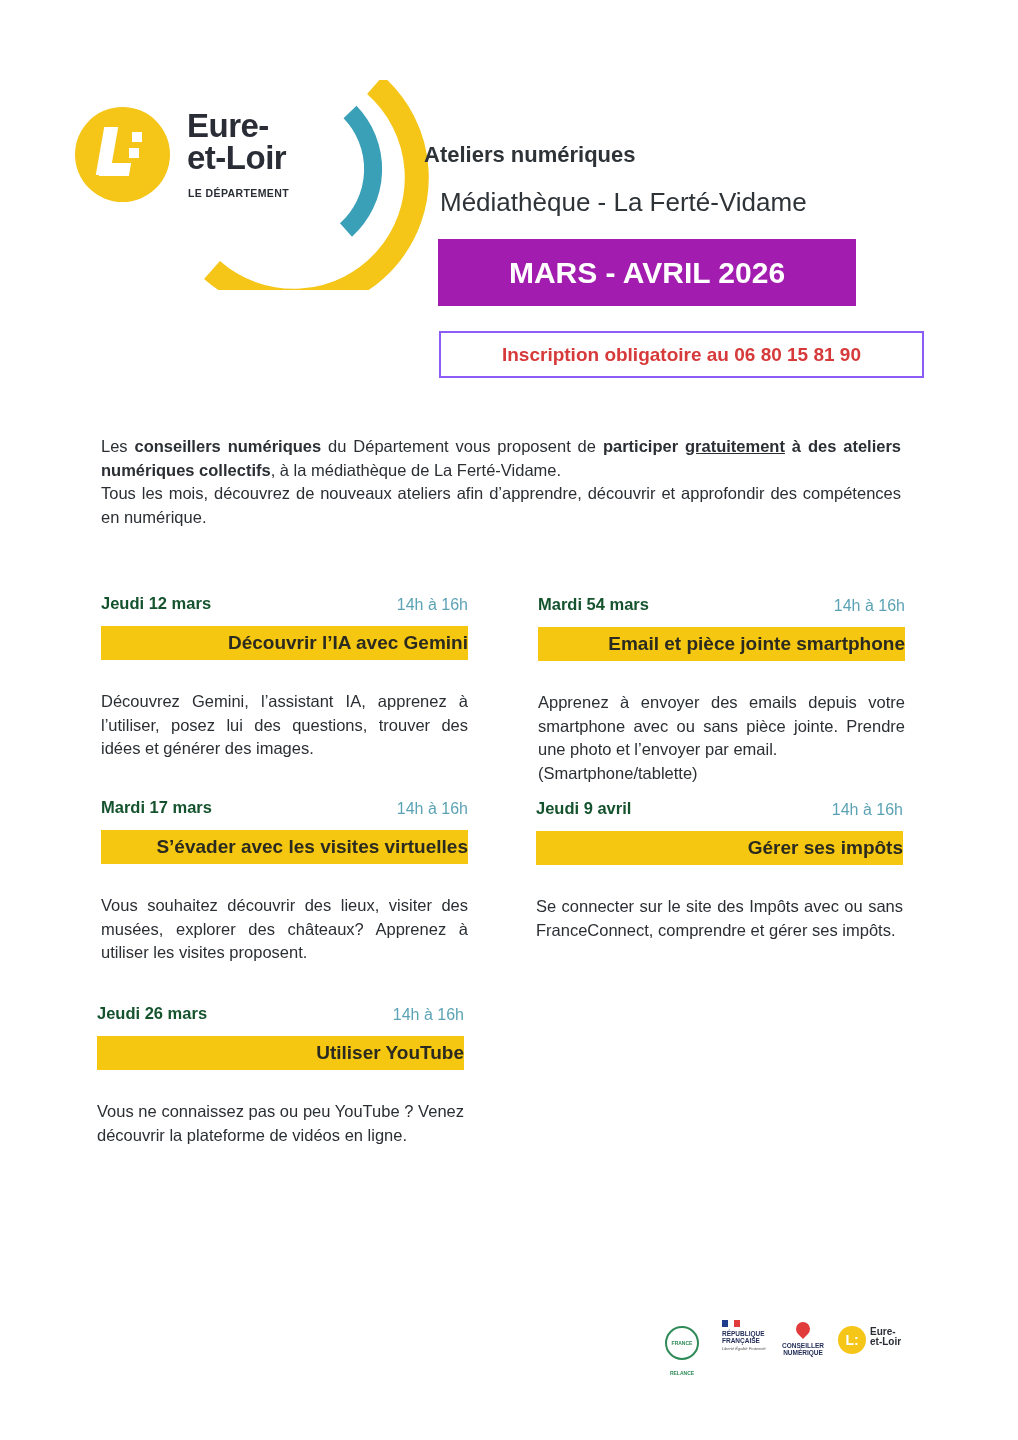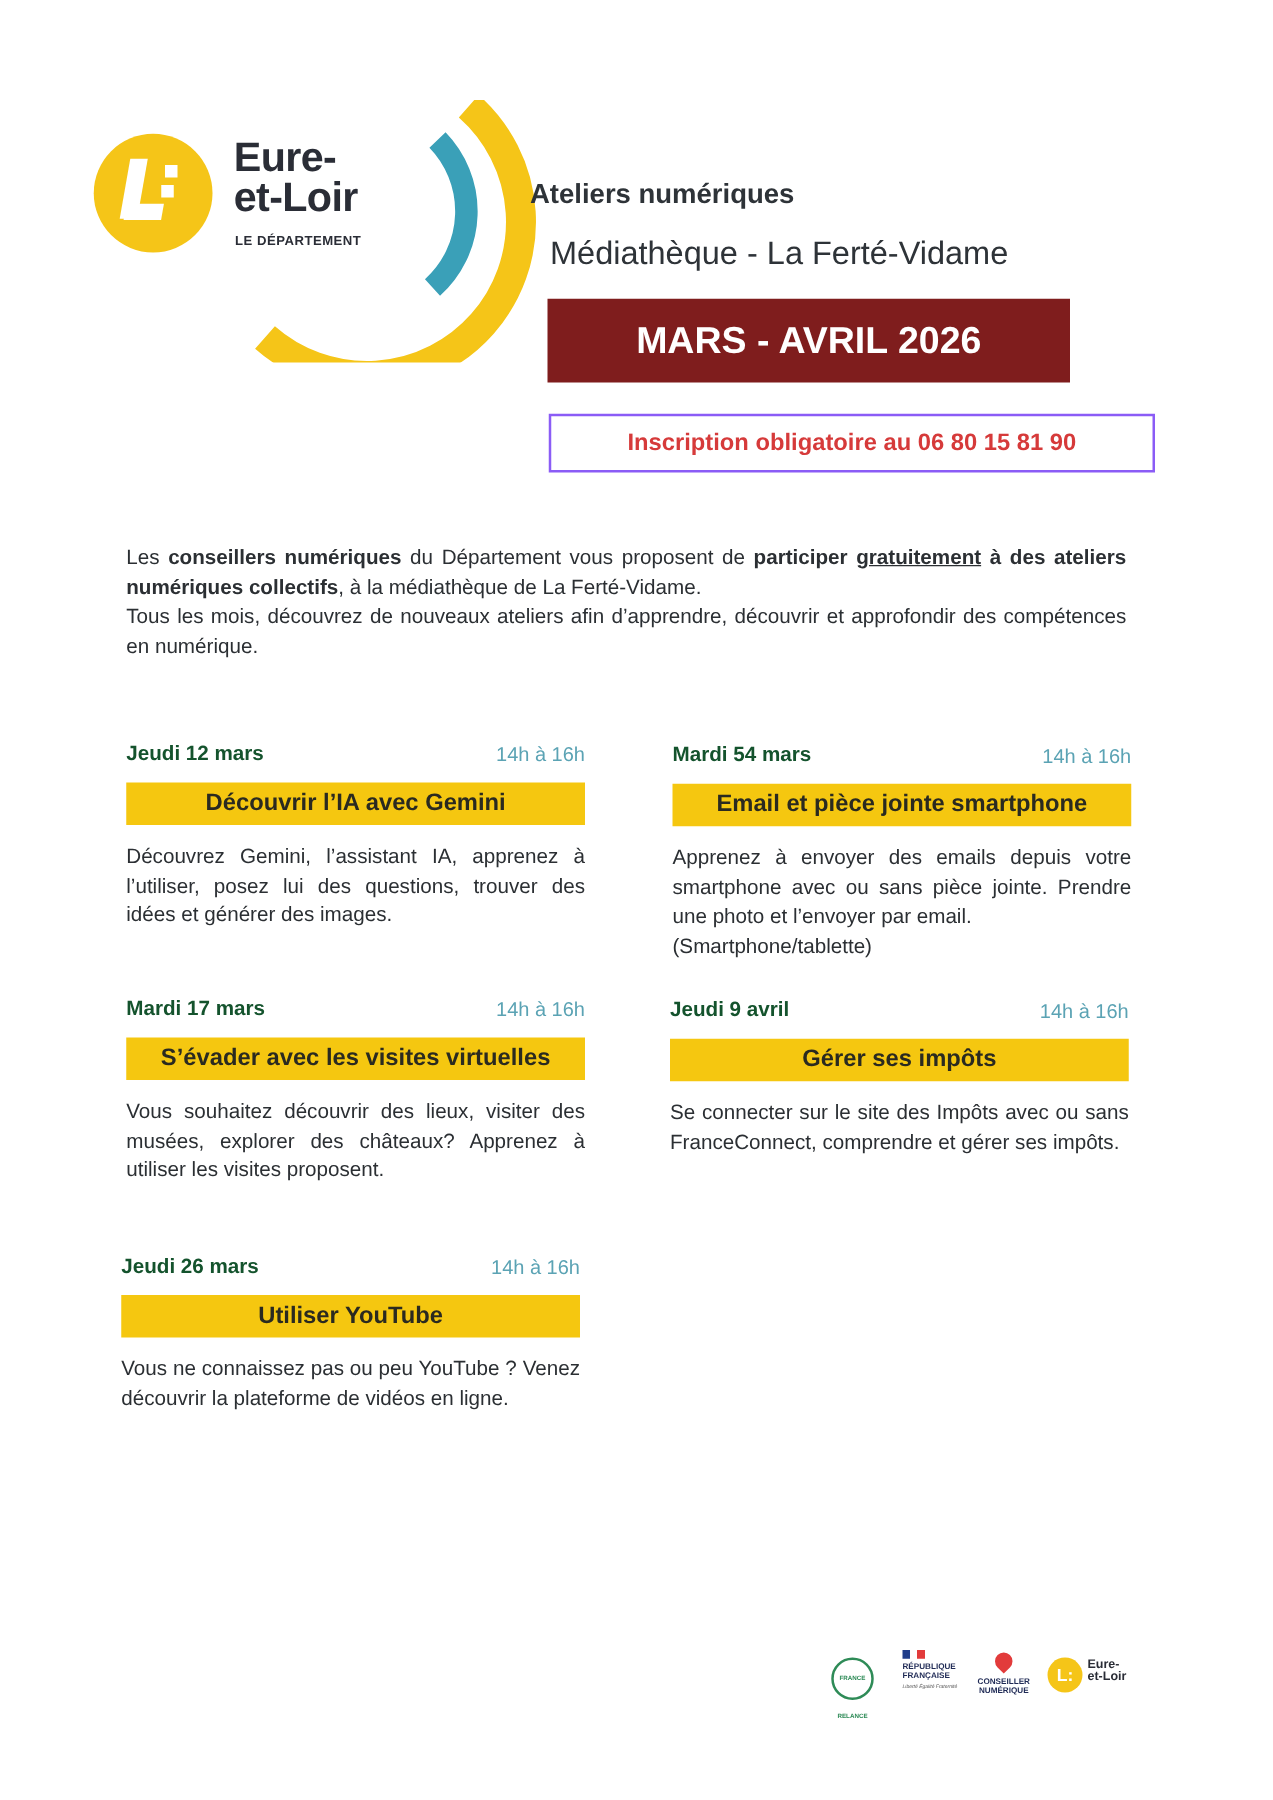--- a/index.html
+++ b/index.html
@@ -11,33 +11,33 @@
     .logo-L { position: absolute; left: 30px; top: 47px; width: 14px; height: 48px; background: #fff; transform: skewX(-10deg); }
     .logo-L2 { position: absolute; left: 30px; top: 83px; width: 30px; height: 13px; background: #fff; transform: skewX(-10deg); }
     .logo-dot1 { position: absolute; left: 62px; top: 52px; width: 10px; height: 10px; background: #fff; }
     .logo-dot2 { position: absolute; left: 59px; top: 68px; width: 10px; height: 10px; background: #fff; }
     .logo-title { position: absolute; left: 117px; top: 30px; font-weight: bold; font-size: 33px; line-height: 32px; color: #2a2d36; letter-spacing: -0.5px; }
     .logo-sub { position: absolute; left: 118px; top: 107px; font-weight: bold; font-size: 10.5px; color: #2a2d36; letter-spacing: 0.4px; }
     .logo-arc { position: absolute; left: 0; top: 0; }
 
     .head-title { position: absolute; left: 424px; top: 142px; font-weight: bold; font-size: 22px; color: #2e3338; }
     .head-sub { position: absolute; left: 440px; top: 187px; font-size: 26px; color: #2e3338; }
-    .period-banner { position: absolute; left: 438px; top: 239px; width: 418px; height: 67px; background: #7f1d1d; color: #ffffff; font-weight: bold; font-size: 30px; text-align: center; line-height: 67px; }
+    .period-banner { position: absolute; left: 438px; top: 239px; width: 418px; height: 67px; background: #a21caf; color: #ffffff; font-weight: bold; font-size: 30px; text-align: center; line-height: 67px; }
     .inscription { position: absolute; left: 439px; top: 331px; width: 485px; height: 47px; border: 2px solid #8b5cf6; color: #d63a3a; font-weight: bold; font-size: 19px; text-align: center; line-height: 43px; }
 
     .intro { position: absolute; left: 101px; top: 435px; width: 800px; font-size: 16.5px; line-height: 23.5px; color: #2b2f33; text-align: justify; }
     .intro b { font-weight: bold; }
     .intro u { text-decoration: underline; }
 
     .card { position: absolute; width: 367px; }
     .card-head { position: relative; height: 24px; }
     .card-date { position: absolute; left: 0; top: 0; font-weight: bold; font-size: 16.5px; color: #14532d; }
     .card-time { position: absolute; right: 0; top: 2px; font-weight: normal; font-size: 16px; color: #5ba3b4; }
-    .card-title { margin-top: 8px; height: 34px; background: #f5c710; color: #2a2a20; font-weight: bold; font-size: 19px; text-align: center; line-height: 34px; }
-    .card-desc { margin-top: 14px; font-size: 16.5px; line-height: 23.5px; color: #2b2f33; text-align: justify; }
+    .card-title { margin-top: 8px; height: 34px; background: #f5c710; color: #2a2a20; font-weight: bold; font-size: 19px; text-align: right; line-height: 34px; }
+    .card-desc { margin-top: 30px; font-size: 16.5px; line-height: 23.5px; color: #2b2f33; text-align: justify; }
 
     .footer-logos { position: absolute; left: 660px; top: 1318px; width: 260px; height: 50px; }
     .fr-relance { position: absolute; left: 5px; top: 8px; width: 34px; height: 34px; border-radius: 50%; border: 2px solid #2e8b57; font-size: 5px; color: #2e8b57; text-align: center; line-height: 30px; font-weight: bold; }
     .rep-fr { position: absolute; left: 62px; top: 2px; width: 50px; }
     .rep-flag { width: 18px; height: 7px; background: linear-gradient(90deg, #1f3d8a 33%, #fff 33%, #fff 66%, #e23b3b 66%); }
     .rep-text { margin-top: 3px; font-size: 6.5px; font-weight: bold; color: #1f2a55; line-height: 7px; }
     .rep-motto { margin-top: 2px; font-size: 4px; color: #555; font-style: italic; line-height: 5px; }
     .cn { position: absolute; left: 118px; top: 4px; width: 50px; text-align: center; }
     .cn-pin { width: 14px; height: 14px; margin: 0 auto; border-radius: 50% 50% 50% 0; transform: rotate(-45deg); background: #e23b3b; }
     .cn-text { margin-top: 6px; font-size: 6.5px; font-weight: bold; color: #1f2a55; line-height: 7px; }

